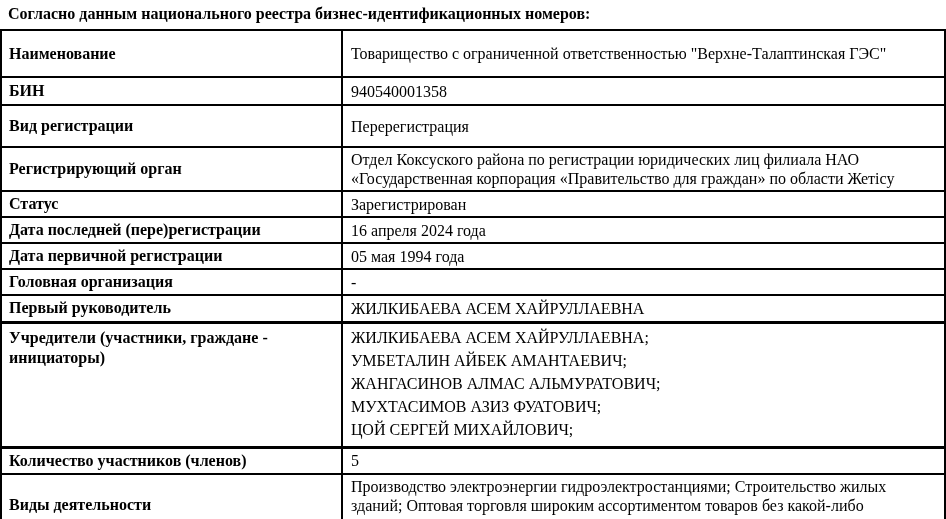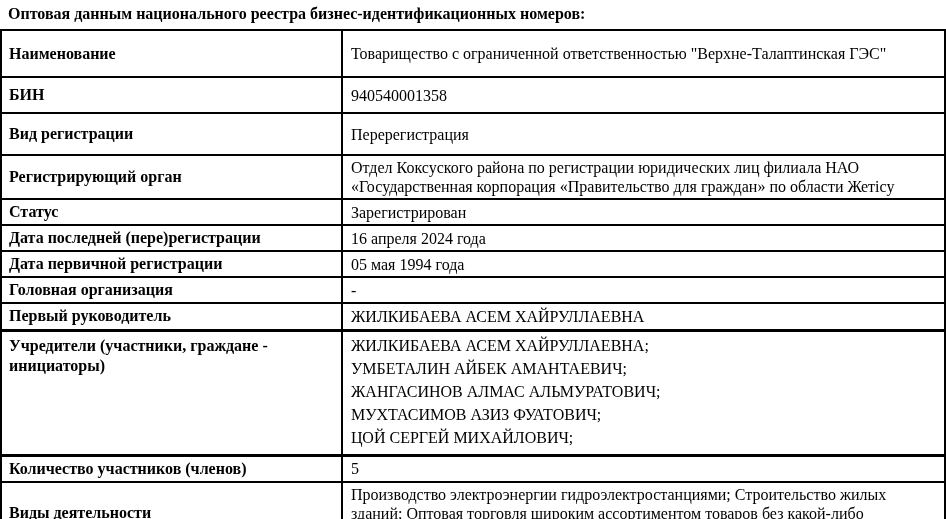--- a/index.html
+++ b/index.html
@@ -37,21 +37,21 @@
     padding: 2px 10px 2px 7px;
     line-height: 20px;
     border-radius: 6px;
   }
   td.value {
     padding: 2px 21px 2px 8px;
     line-height: 19px;
   }
   
   #rows tr:nth-child(1)  { height: 47px; }
-  #rows tr:nth-child(2)  { height: 36px; margin-left: 25px; }
+  #rows tr:nth-child(2)  { height: 28px; margin-left: 25px; }
   #rows tr:nth-child(3)  { height: 42px; }
   #rows tr:nth-child(4)  { height: 27px; }
   #rows tr:nth-child(5)  { height: 26px; margin-left: 40px; }
   #rows tr:nth-child(6)  { height: 25px; }
   #rows tr:nth-child(7)  { height: 25px; }
   #rows tr:nth-child(8)  { height: 25px; }
   #rows tr:nth-child(9)  { height: 27px; }
   #rows tr:nth-child(10) { height: 113px; }
   #rows tr:nth-child(11) { height: 25px; }
   #rows tr:nth-child(12) { height: 42px; }
@@ -64,21 +64,21 @@
   tr.row-founders td.label { padding-top: 4px; }
   tr.row-founders td.value { padding-top: 5px; }
   .founder {
     line-height: 18px;
     margin-bottom: 5px;
   }
 </style>
 </head>
 <body>
 
-<div class="page-heading">Оптовая данным национального реестра бизнес-идентификационных номеров:</div>
+<div class="page-heading">Согласно данным национального реестра бизнес-идентификационных номеров:</div>
 
 <table class="registry">
   <tbody id="rows">
       <tr>
         <td class="label">Наименование</td>
         <td class="value">Товарищество с ограниченной ответственностью "Верхне-Талаптинская ГЭС"</td>
       </tr>
       <tr>
         <td class="label">БИН</td>
         <td class="value">940540001358</td>

